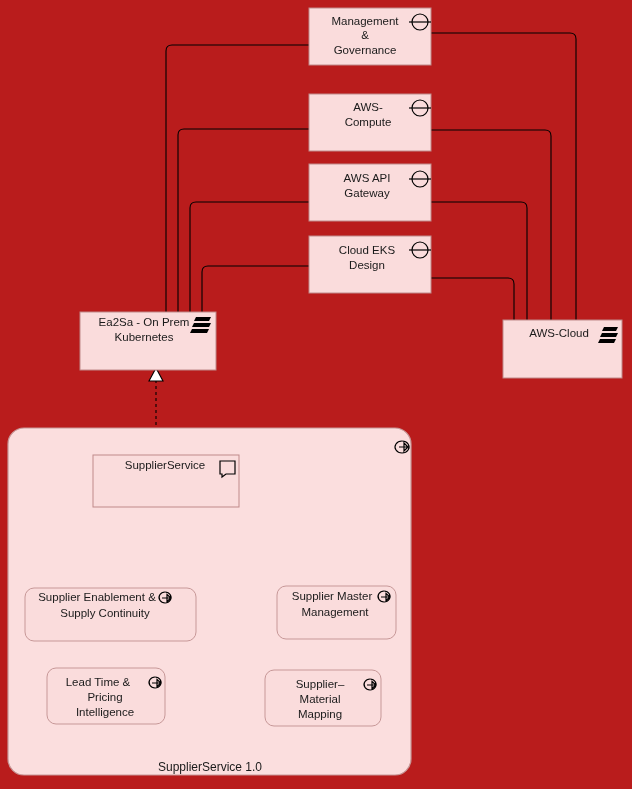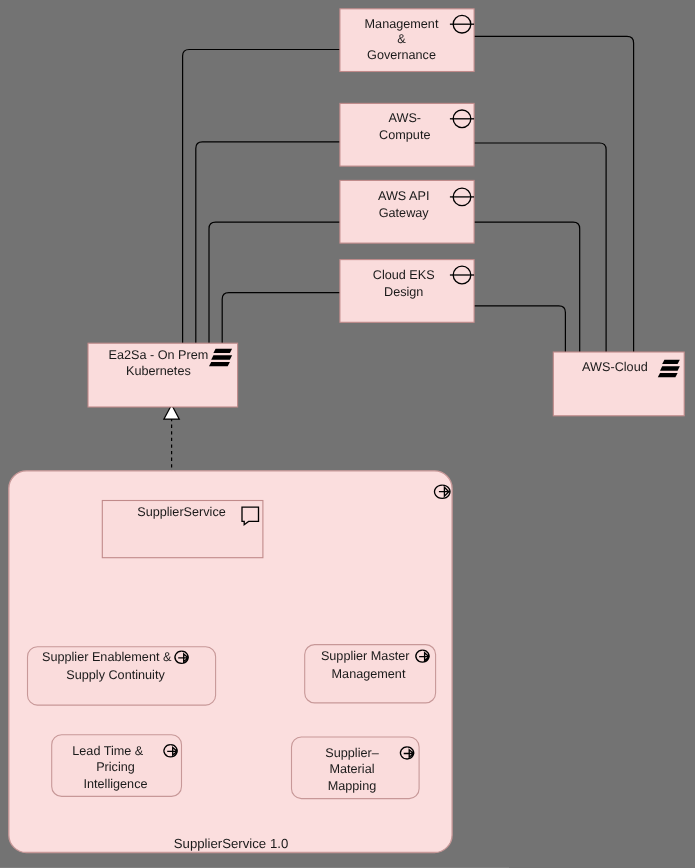--- a/index.html
+++ b/index.html
@@ -7,21 +7,21 @@
     padding: 0;
     background: #ffffff;
   }
   body {
     font-family: "Liberation Sans", sans-serif;
   }
   #diagram-root {
     position: relative;
     width: 632px;
     height: 789px;
-    background: #737373;
+    background: #b91c1c;
     overflow: hidden;
   }
   svg.canvas {
     position: absolute;
     top: 0; left: 0;
     width: 632px;
     height: 789px;
     display: block;
   }
   .node-label {

